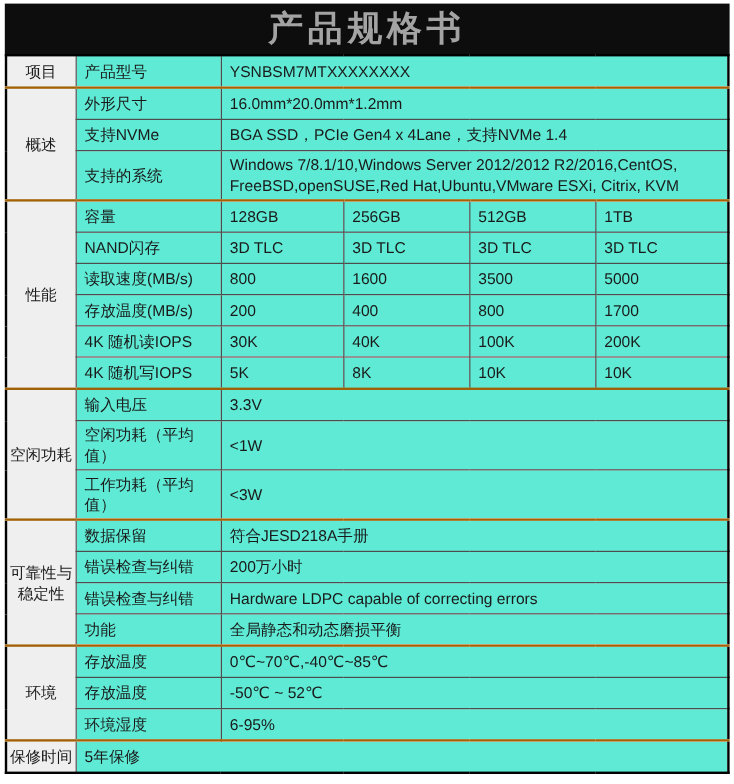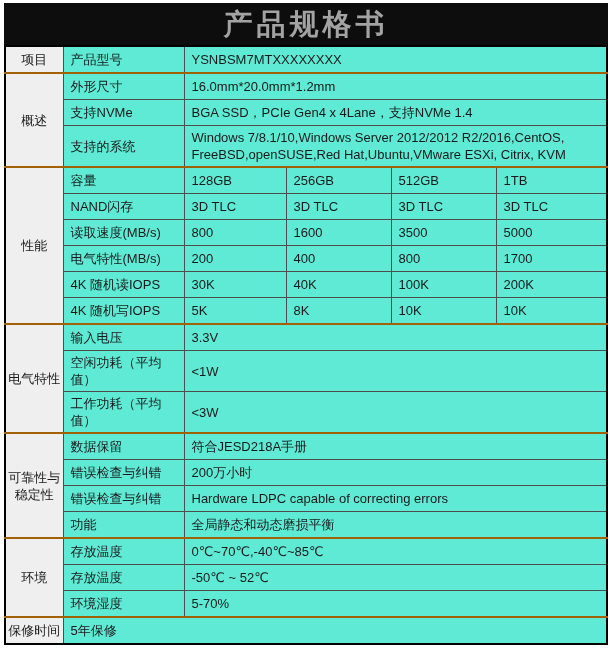--- a/index.html
+++ b/index.html
@@ -102,21 +102,21 @@
         <td class="value">3D TLC</td>
       </tr>
       <tr>
         <td class="label">读取速度(MB/s)</td>
         <td class="value">800</td>
         <td class="value">1600</td>
         <td class="value">3500</td>
         <td class="value">5000</td>
       </tr>
       <tr>
-        <td class="label">电气特性(MB/s)</td>
+        <td class="label">存放温度(MB/s)</td>
         <td class="value">200</td>
         <td class="value">400</td>
         <td class="value">800</td>
         <td class="value">1700</td>
       </tr>
       <tr>
         <td class="label">4K 随机读IOPS</td>
         <td class="value">30K</td>
         <td class="value">40K</td>
         <td class="value">100K</td>
@@ -124,21 +124,21 @@
       </tr>
       <tr>
         <td class="label">4K 随机写IOPS</td>
         <td class="value">5K</td>
         <td class="value">8K</td>
         <td class="value">10K</td>
         <td class="value">10K</td>
       </tr>
 
       <tr class="sec">
-        <td class="group" rowspan="3">电气特性</td>
+        <td class="group" rowspan="3">空闲功耗</td>
         <td class="label">输入电压</td>
         <td class="value" colspan="4">3.3V</td>
       </tr>
       <tr>
         <td class="label">空闲功耗（平均值）</td>
         <td class="value" colspan="4">&lt;1W</td>
       </tr>
       <tr>
         <td class="label">工作功耗（平均值）</td>
         <td class="value" colspan="4">&lt;3W</td>
@@ -166,21 +166,21 @@
         <td class="group" rowspan="3">环境</td>
         <td class="label">存放温度</td>
         <td class="value" colspan="4">0℃~70℃,-40℃~85℃</td>
       </tr>
       <tr>
         <td class="label">存放温度</td>
         <td class="value" colspan="4">-50℃ ~ 52℃</td>
       </tr>
       <tr>
         <td class="label">环境湿度</td>
-        <td class="value" colspan="4">5-70%</td>
+        <td class="value" colspan="4">6-95%</td>
       </tr>
 
       <tr class="sec">
         <td class="group">保修时间</td>
         <td class="value" colspan="5">5年保修</td>
       </tr>
 
     </tbody>
   </table>
 </div>

